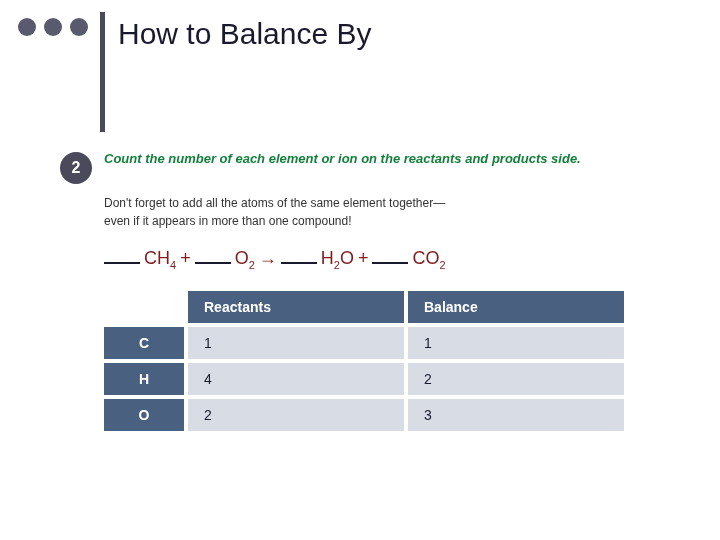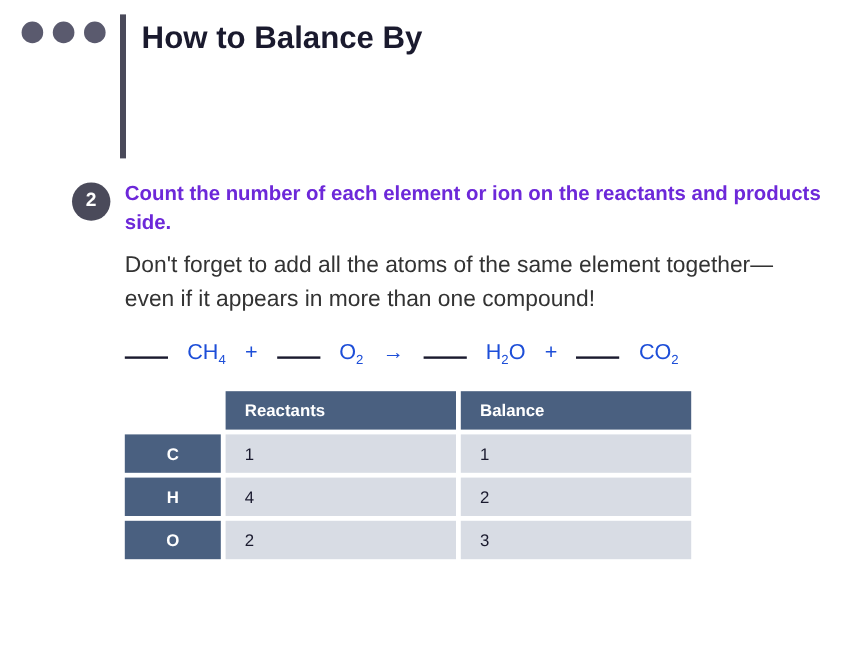--- a/index.html
+++ b/index.html
@@ -40,22 +40,22 @@
     }
 
     
     .title-block {
       position: absolute;
       top: 16px;
       left: 118px;
       width: 560px;
     }
     .title-block h1 {
-      font-size: 26px;
-      font-weight: bold;
+      font-size: 30px;
+      font-weight: normal;
       color: #1a1a2e;
       line-height: 1.2;
     }
 
     
     .step-section {
       position: absolute;
       top: 150px;
       left: 60px;
       width: 640px;
@@ -77,58 +77,59 @@
       align-items: center;
       justify-content: center;
       color: #ffffff;
       font-size: 16px;
       font-weight: bold;
       flex-shrink: 0;
       margin-top: 2px;
     }
 
     .step-title {
-      font-size: 17px;
-      font-weight: bold;
-      color: #6d28d9;
+      font-size: 13px;
+      font-weight: bold;
+      color: #15803d;
       line-height: 1.4;
+      font-style: italic;
     }
 
     .step-subtitle {
-      font-size: 19px;
+      font-size: 12px;
       color: #333;
       line-height: 1.5;
       margin-left: 44px;
       margin-bottom: 18px;
     }
 
     
     .equation {
       font-size: 18px;
-      color: #1d4ed8;
+      color: #7f1d1d;
       margin-left: 44px;
       margin-bottom: 20px;
       display: flex;
       align-items: baseline;
-      gap: 16px;
+      gap: 4px;
       flex-wrap: wrap;
     }
     .blank {
       display: inline-block;
       width: 36px;
       border-bottom: 2px solid #1a1a2e;
     }
     sub {
       font-size: 11px;
     }
 
     
     .table-container {
       margin-left: 44px;
-      width: 472px;
+      width: 520px;
     }
 
     .table-header {
       display: grid;
       grid-template-columns: 80px 1fr 1fr;
       gap: 4px;
       margin-bottom: 4px;
     }
 
     .col-empty {

